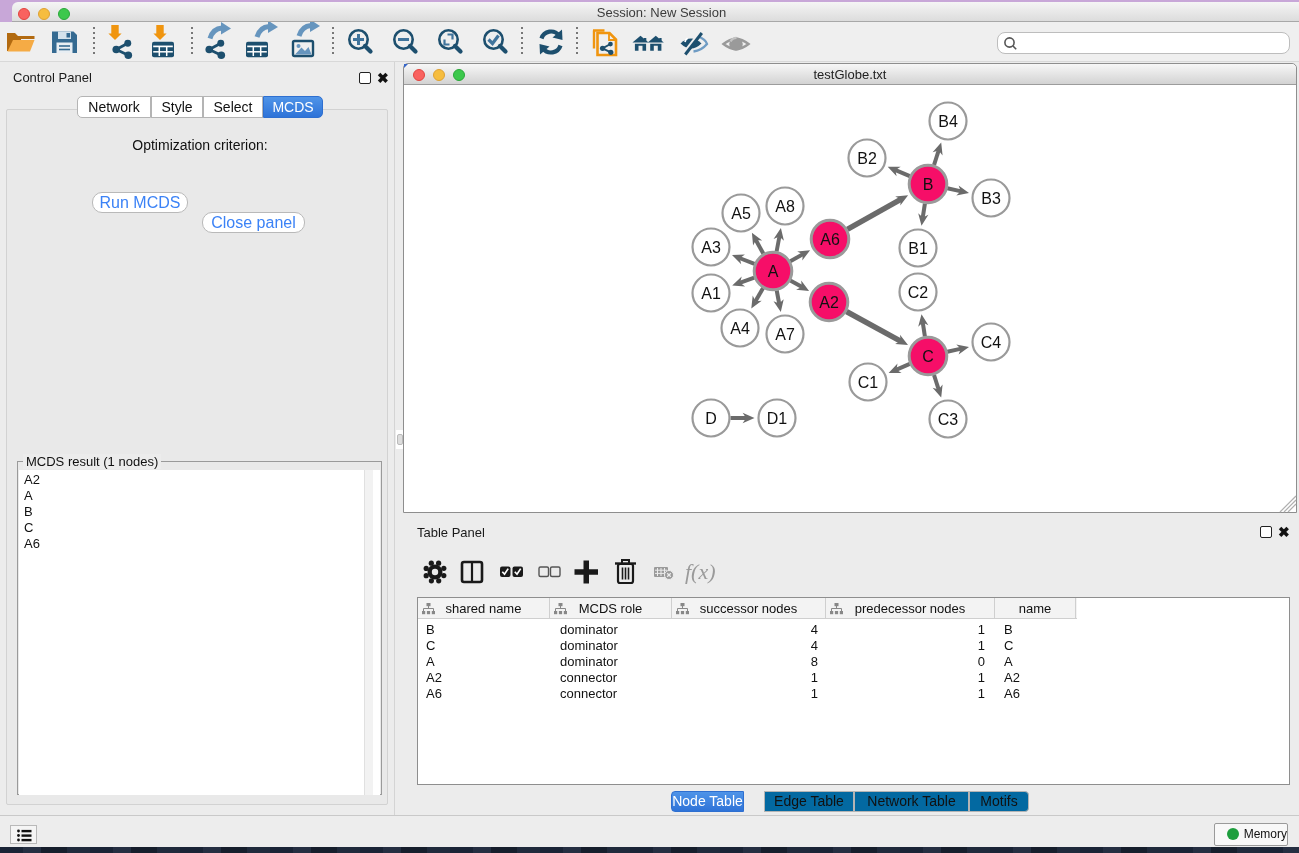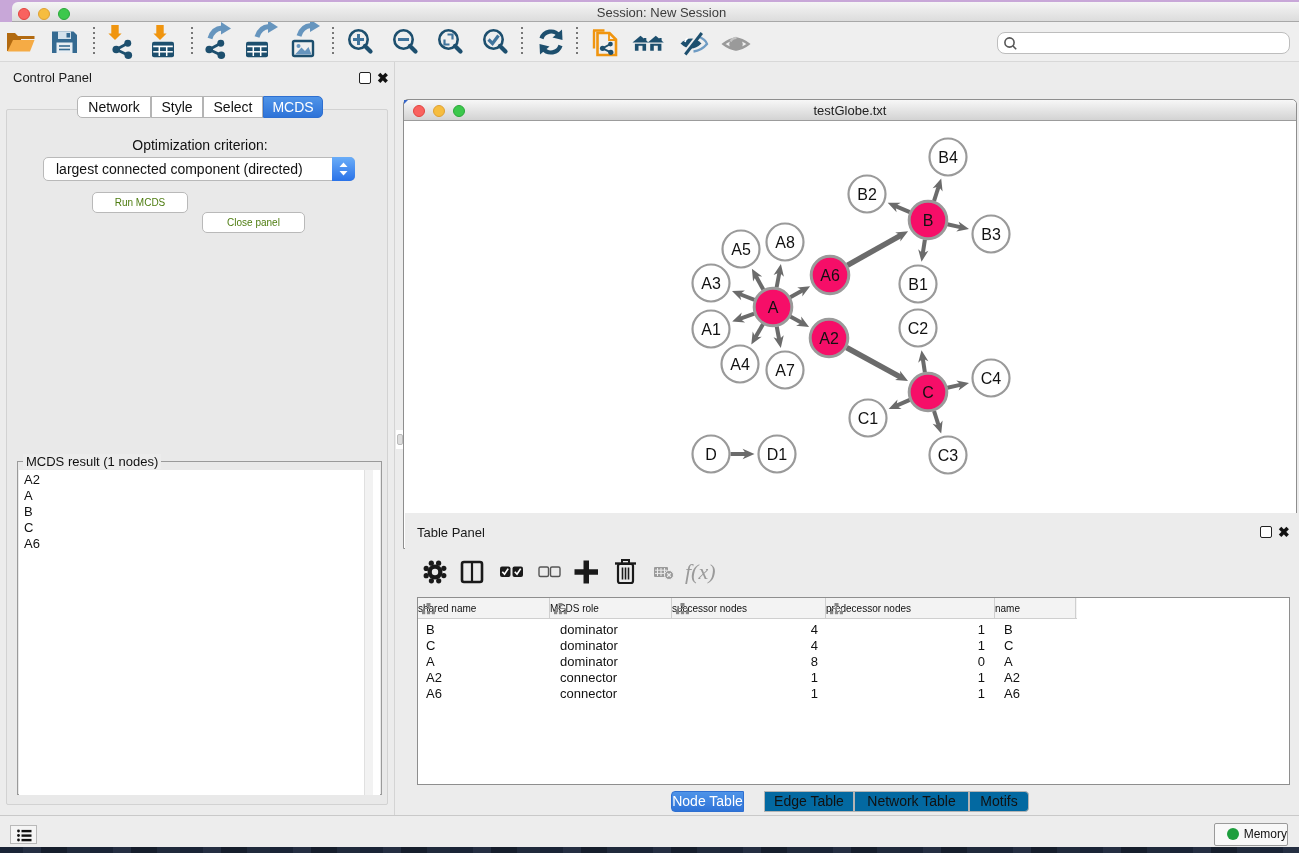--- a/index.html
+++ b/index.html
@@ -46,57 +46,57 @@
   background:#e9e9e9; border:1px solid #d2d2d2; border-radius:2px; }
 
 #opt-label { position:absolute; left:3px; width:100%; top:75px; text-align:center;
   font-size:14px; color:#111; }
 #opt-select { position:absolute; left:43px; top:95px; width:312px; height:24px;
   background:#fff; border:1px solid #b9b9b9; border-radius:5px; font-size:14px;
   line-height:22px; padding-left:12px; color:#111; }
 #opt-stepper { position:absolute; right:-1px; top:-1px; width:23px; height:24px;
   background:linear-gradient(#6aadf8,#2a72e8); border-radius:0 5px 5px 0; }
 .btn { position:absolute; height:21px; background:#fff; border:1px solid #b9b9b9;
-  border-radius:5px; font-size:10px; color:#4d7c0f; text-align:center; line-height:19px; }
+  border-radius:10px; font-size:16px; color:#3b82f6; text-align:center; line-height:19px; }
 
 #mcds-box { position:absolute; left:17px; top:399px; width:365px; height:334px;
   border:1px solid #9a9a9a; }
 #mcds-box .legend { position:absolute; left:5px; top:-8px; background:#ececec;
   padding:0 3px; font-size:13px; color:#111; }
 #mcds-list { position:absolute; left:1px; top:8px; width:361px; height:325px;
   background:#fff; font-size:13px; color:#111; padding:2px 0 0 5px; line-height:16px; }
 #mcds-scroll { position:absolute; right:8px; top:8px; width:9px; height:325px; background:#f2f2f2; border-left:1px solid #e0e0e0;}
 
 
 #vsplit { left:394px; top:62px; width:11px; height:756px; background:#ececec; border-left:1px solid #d4d4d4;}
 
 
 #netwin { left:403px; top:63px; width:894px; height:450px; background:#fff;
-  border:1px solid #8e8e8e; border-radius:5px 5px 0 0;margin-top:36px; }
+  border:1px solid #8e8e8e; border-radius:5px 5px 0 0; }
 #netwin .wtitle { position:absolute; left:0; top:0; width:100%; height:21px;
   background:linear-gradient(#f7f7f7,#d3d3d3); border-bottom:1px solid #9c9c9c;
   border-radius:5px 5px 0 0; }
 #netwin .wtitle .t-red { left:9px; top:5px; background:#f9625f; border:1px solid #e2443f;}
 #netwin .wtitle .t-yel { left:29px; top:5px; background:#f6bd3f; border:1px solid #dfa133;}
 #netwin .wtitle .t-grn { left:49px; top:5px; background:#3cc84c; border:1px solid #2aa83a;}
 #netwin .wtitle .title { position:absolute; left:0; right:0; top:3px; text-align:center;
   font-size:13px; color:#222; }
 
 
 #tpanel { left:405px; top:513px; width:894px; height:302px; background:#ececec; }
 #tpanel .hdr { position:absolute; left:12px; top:12px; font-size:13px; color:#1a1a1a; }
 
 #ttoolbar { position:absolute; left:12px; top:38px; width:870px; height:36px; }
 
 #ttable { position:absolute; left:12px; top:84px; width:873px; height:188px;
   background:#fff; border:1px solid #8e8e8e; }
 #thead { position:absolute; left:0; top:0; width:659px; height:21px; background:#f3f3f3;
   border-bottom:1px solid #cfcfcf; }
 .thcol { position:absolute; top:0; height:21px; border-right:1px solid #cfcfcf;
-  font-size:10px; color:#111; line-height:21px; }
+  font-size:13px; color:#111; text-align:center; line-height:21px; }
 .trow { position:absolute; font-size:13px; color:#111; height:16px; line-height:16px; }
 
 .bt-tab { position:absolute; height:21px; background:#0369a1; border:1px solid #b4b4b4;
   font-size:14px; color:#111; text-align:center; line-height:19px; }
 .bt-tab.sel { background:linear-gradient(#4f94e8,#2e73d8); color:#fff; border-color:#2e6fd0; }
 
 
 #statusbar { left:0; top:815px; width:1299px; height:32px; background:#ededed;
   border-top:1px solid #c9c9c9; }
 #listbtn { position:absolute; left:10px; top:9px; width:27px; height:19px;
@@ -217,26 +217,20 @@
 <div id="cpanel" class="abs">
   <div class="hdr">Control Panel</div>
   <div class="panel-ico-sq" style="left:359px; top:10px;"></div>
   <div class="panel-x" style="left:377px; top:10px;">✖</div>
   <div id="cp-outer"></div>
   <div class="cp-tab" style="left:77px; width:74px; border-radius:5px 0 0 5px;">Network</div>
   <div class="cp-tab" style="left:151px; width:52px;">Style</div>
   <div class="cp-tab" style="left:203px; width:60px;">Select</div>
   <div class="cp-tab sel" style="left:263px; width:60px; border-radius:0 5px 5px 0;">MCDS</div>
   <div id="opt-label">Optimization criterion:</div>
-  <div id="opt-select">largest connected component (directed)
-    <div id="opt-stepper"><svg width="23" height="24" viewBox="0 0 23 24">
-          <path d="M 7.5 10 L 11.5 5.5 L 15.5 10 Z" fill="#fff"></path>
-          <path d="M 7.5 14 L 11.5 18.5 L 15.5 14 Z" fill="#fff"></path>
-        </svg></div>
-  </div>
   <div class="btn" style="left:92px; top:130px; width:96px;">Run MCDS</div>
   <div class="btn" style="left:202px; top:130px; width:103px;margin-top:20px;">Close panel</div>
   <div id="mcds-box">
     <div class="legend">MCDS result (1 nodes)</div>
     <div id="mcds-list">A2<br>A<br>B<br>C<br>A6</div>
     <div id="mcds-scroll"></div>
   </div>
 </div>
 <div id="vsplit" class="abs"></div>
 <div class="abs" style="left:396px;top:430px;width:7px;height:19px;background:#fff;"></div>

